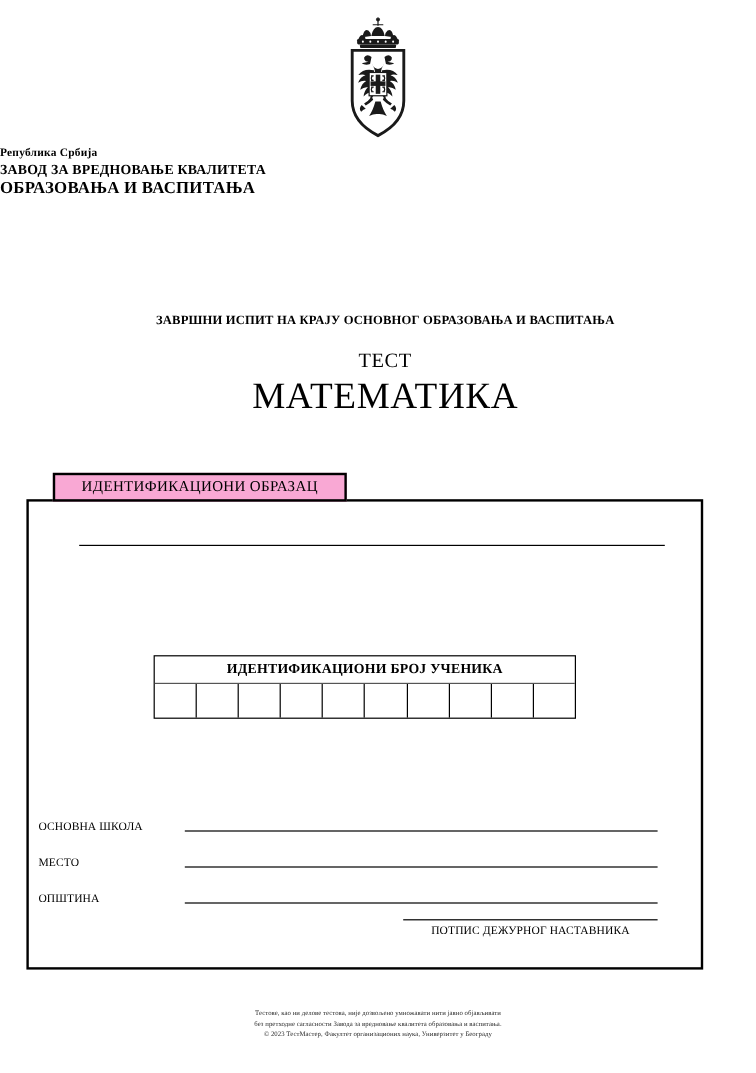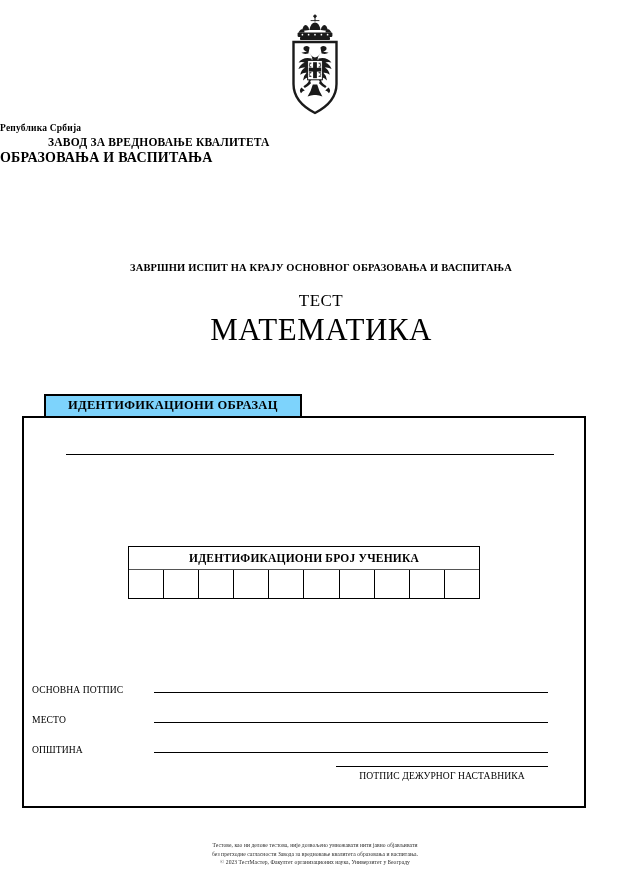--- a/index.html
+++ b/index.html
@@ -30,21 +30,21 @@
   .org-lines {
     margin-top: 5px;
     line-height: 1.24;
   }
   .org-line {
     font-weight: bold;
     letter-spacing: 0.2px;
   }
   .org-line.l1 { font-size: 9.5px; }
   .org-line.l2 { font-size: 10.5px; }
-  .org-line.l3 { font-size: 11.5px; padding-left: 48px; }
+  .org-line.l3 { font-size: 11.5px; }
   .org-line.l4 { font-size: 14px; }
 
   
   .exam-title-block {
     margin-top: 96px;
     text-align: center;
     padding-left: 12px;
   }
   .exam-heading {
     font-size: 10.5px;
@@ -68,23 +68,23 @@
     left: 22px;
     top: 394px;
     width: 564px;
   }
   .id-form-tag {
     position: relative;
     z-index: 3;
     display: inline-block;
     border: 2px solid #000;
     padding: 2px 22px 3px 22px;
-    background: #7dd3fc;
+    background: #f9a8d4;
     font-size: 12.5px;
-    font-weight: bold;
+    font-weight: normal;
     letter-spacing: 0.3px;
     margin-left: 22px;
   }
   .id-form-box {
     position: relative;
     margin-top: -2px;
     border: 2px solid #000;
     height: 392px;
     background: #fff;
     box-sizing: border-box;
@@ -300,21 +300,21 @@
         <div class="idnum-cell"></div>
         <div class="idnum-cell"></div>
         <div class="idnum-cell"></div>
         <div class="idnum-cell"></div>
         <div class="idnum-cell"></div>
       </div>
     </div>
 
     <div class="school-rows">
       <div class="school-row">
-        <div class="school-label">ОСНОВНА ПОТПИС</div>
+        <div class="school-label">ОСНОВНА ШКОЛА</div>
         <div class="school-rule"></div>
       </div>
       <div class="school-row">
         <div class="school-label">МЕСТО</div>
         <div class="school-rule"></div>
       </div>
       <div class="school-row">
         <div class="school-label">ОПШТИНА</div>
         <div class="school-rule"></div>
       </div>

